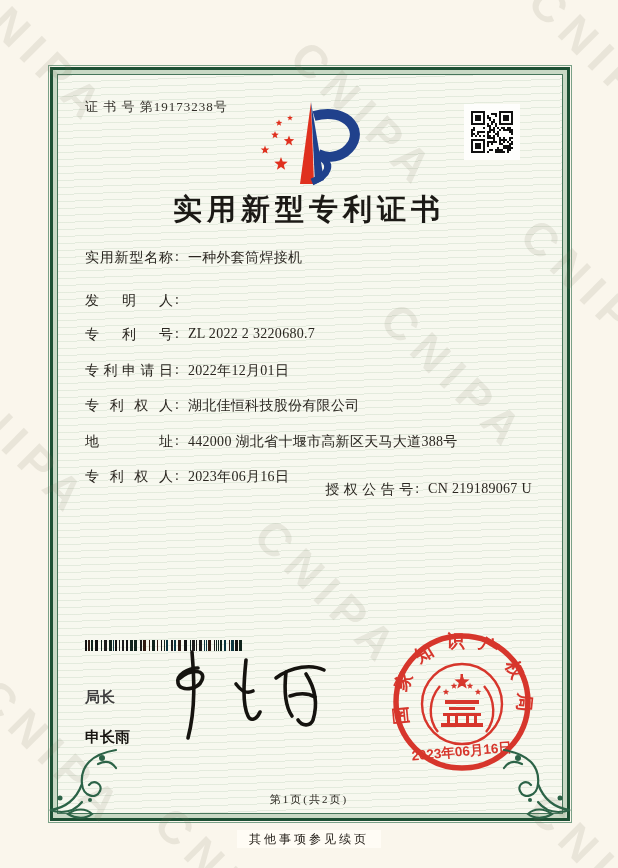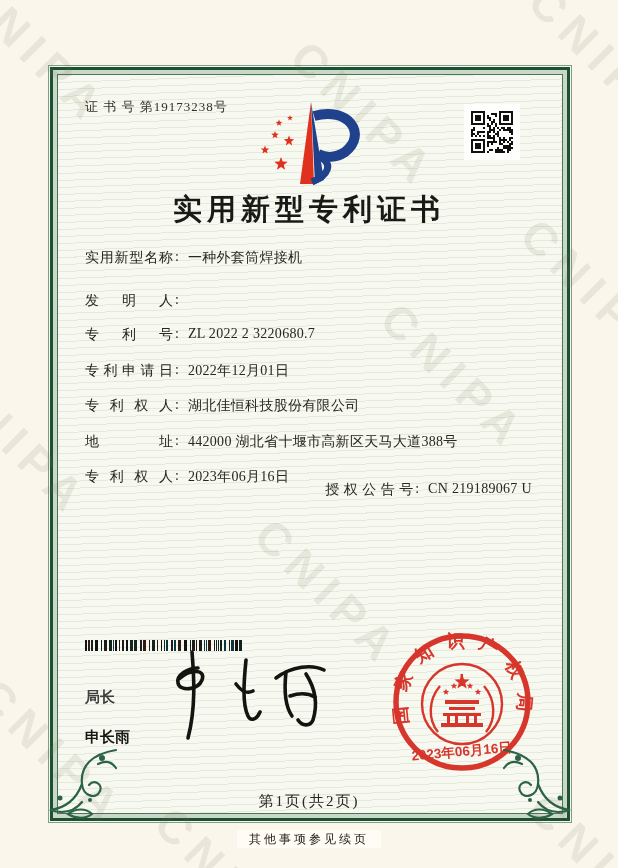--- a/index.html
+++ b/index.html
@@ -54,21 +54,21 @@
   .sig-name{position:absolute;left:85px;top:716px;font-family:"Liberation Sans",sans-serif;
     font-weight:bold;font-size:15px;color:#191713;margin-top:12px;}
   .signature{position:absolute;left:152px;top:646px;}
   .seal{position:absolute;left:376px;top:616px;}
   .seal text{font-family:"Liberation Sans",sans-serif;}
   .ornament{position:absolute;z-index:5;}
   .orn-l{left:40px;top:742px;}
   .orn-r{left:498px;top:742px;transform:scaleX(-1);}
 
   .pageno{position:absolute;left:0;top:792px;width:618px;text-align:center;
-    font-size:15px;color:#2a2620;letter-spacing:2px;}
+    font-size:11px;color:#2a2620;letter-spacing:2px;}
   .note{position:absolute;left:0;top:831px;width:618px;text-align:center;font-size:12px;color:#26211b;letter-spacing:3px;}
   .note span{background:rgba(255,253,246,0.9);padding:2px 12px;}
 </style>
 </head>
 <body>
 
 <span class="wm wm1">CNIPA</span>
 <span class="wm wm2">CNIPA</span>
 <span class="wm wm3">CNIPA</span>
 <span class="wm wm4">CNIPA</span>

